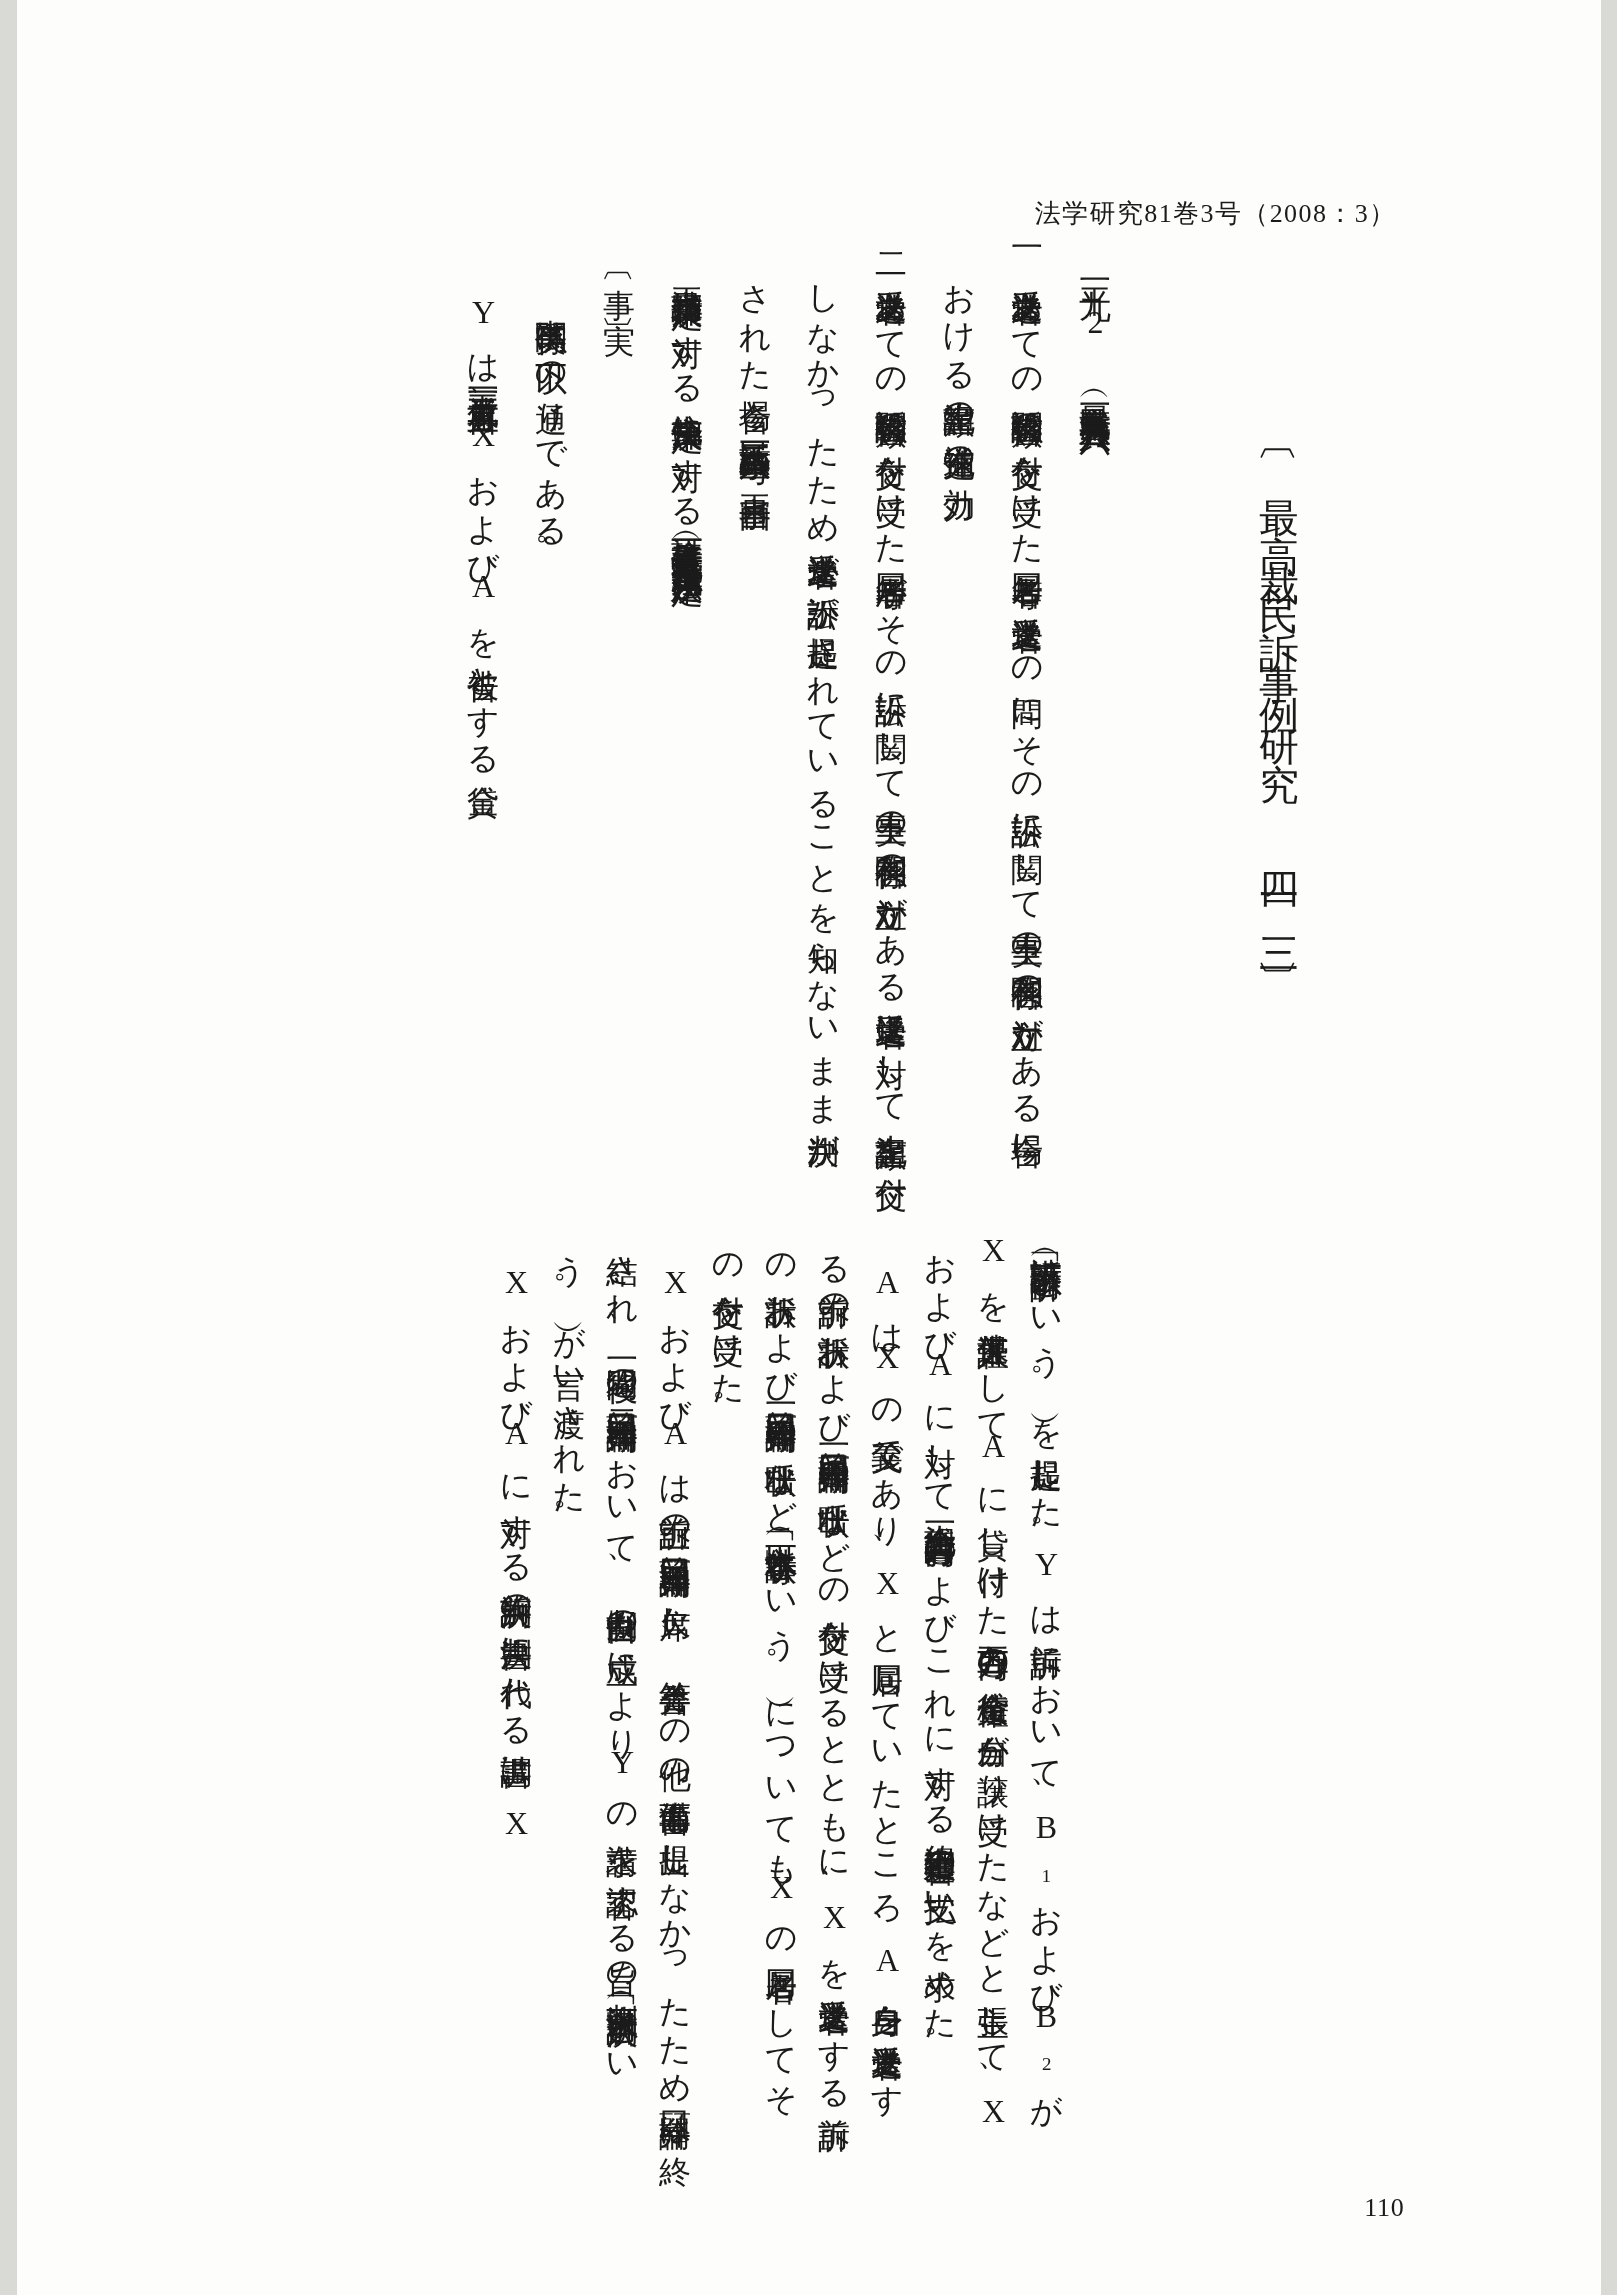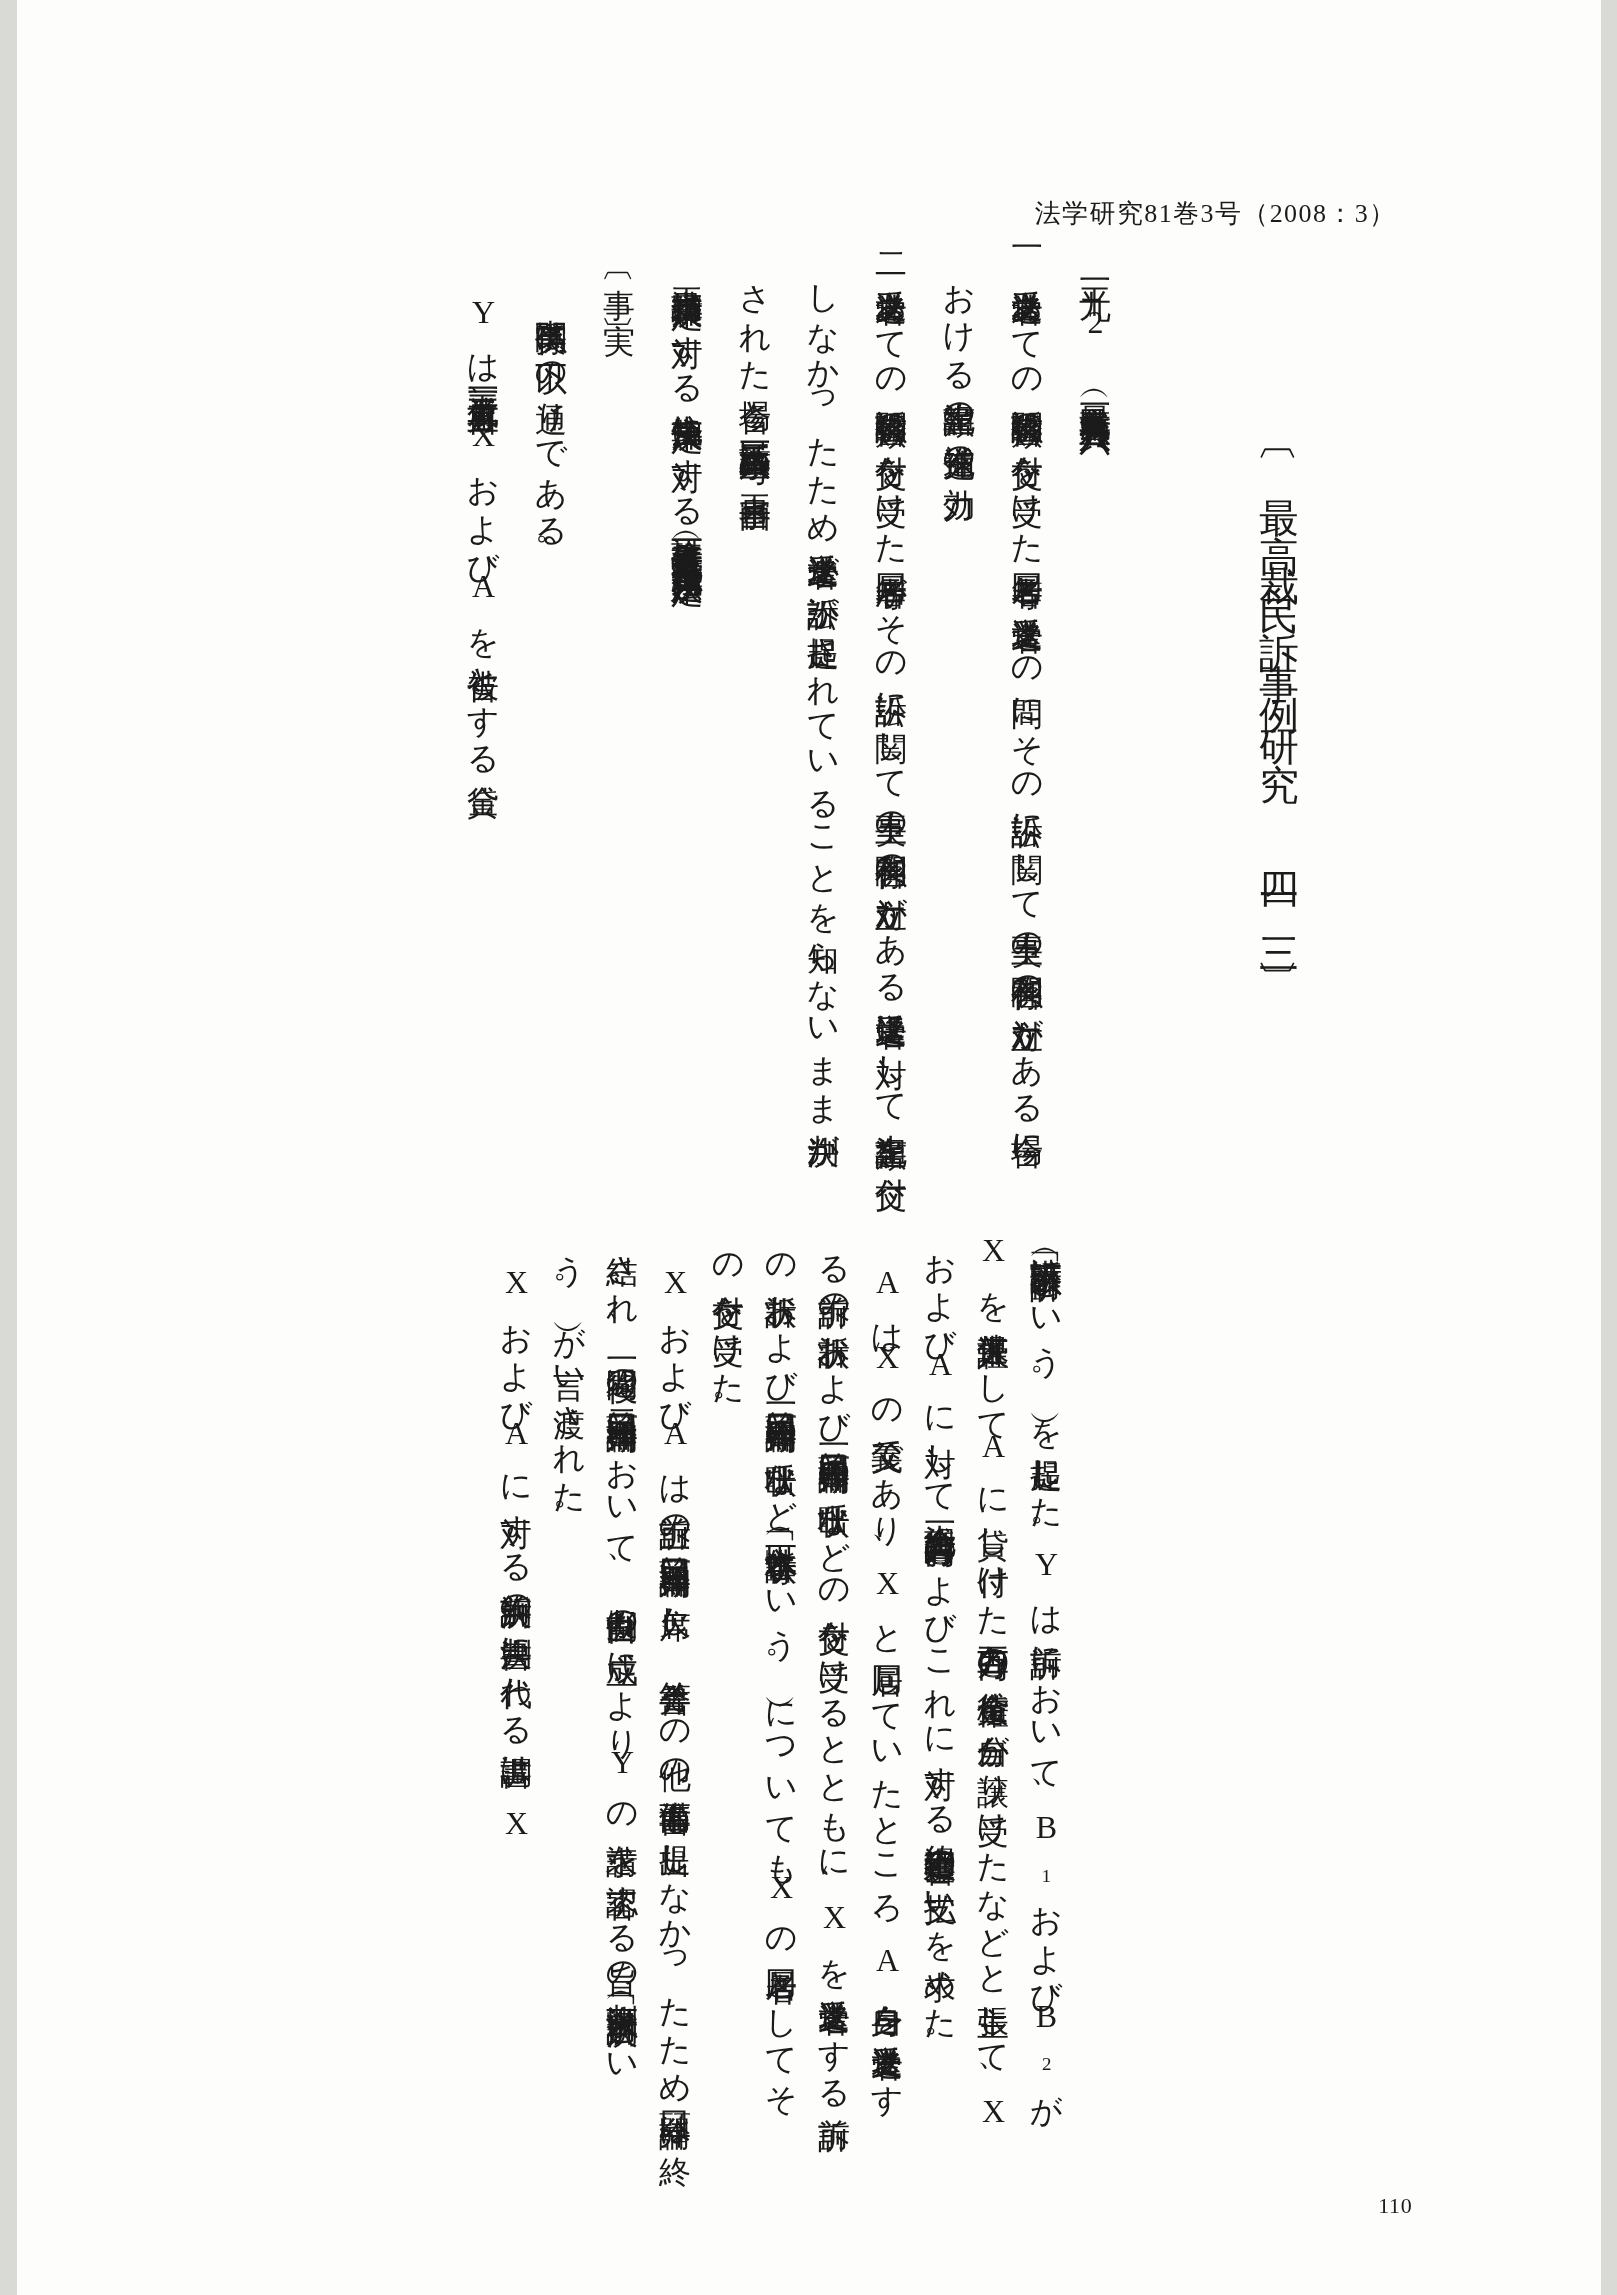--- a/index.html
+++ b/index.html
@@ -67,22 +67,22 @@
   .band-lower p { line-height: 53px; }
 
   
   .p-flush  { text-indent: 0; }
   .p-hang   { padding-inline-start: 32px; text-indent: -32px; }
   .p-indent { text-indent: 32px; }
 
   .page-number {
     position: absolute;
     top: 2193px;
-    right: 188px;
-    font-size: 22px;
+    right: 196px;
+    font-size: 26px;
     letter-spacing: 0.7px;
   }
 </style>
 </head>
 <body>
 
 <div class="page">
 
   <div class="journal-header">法学研究81巻3号（2008：3）</div>
 

